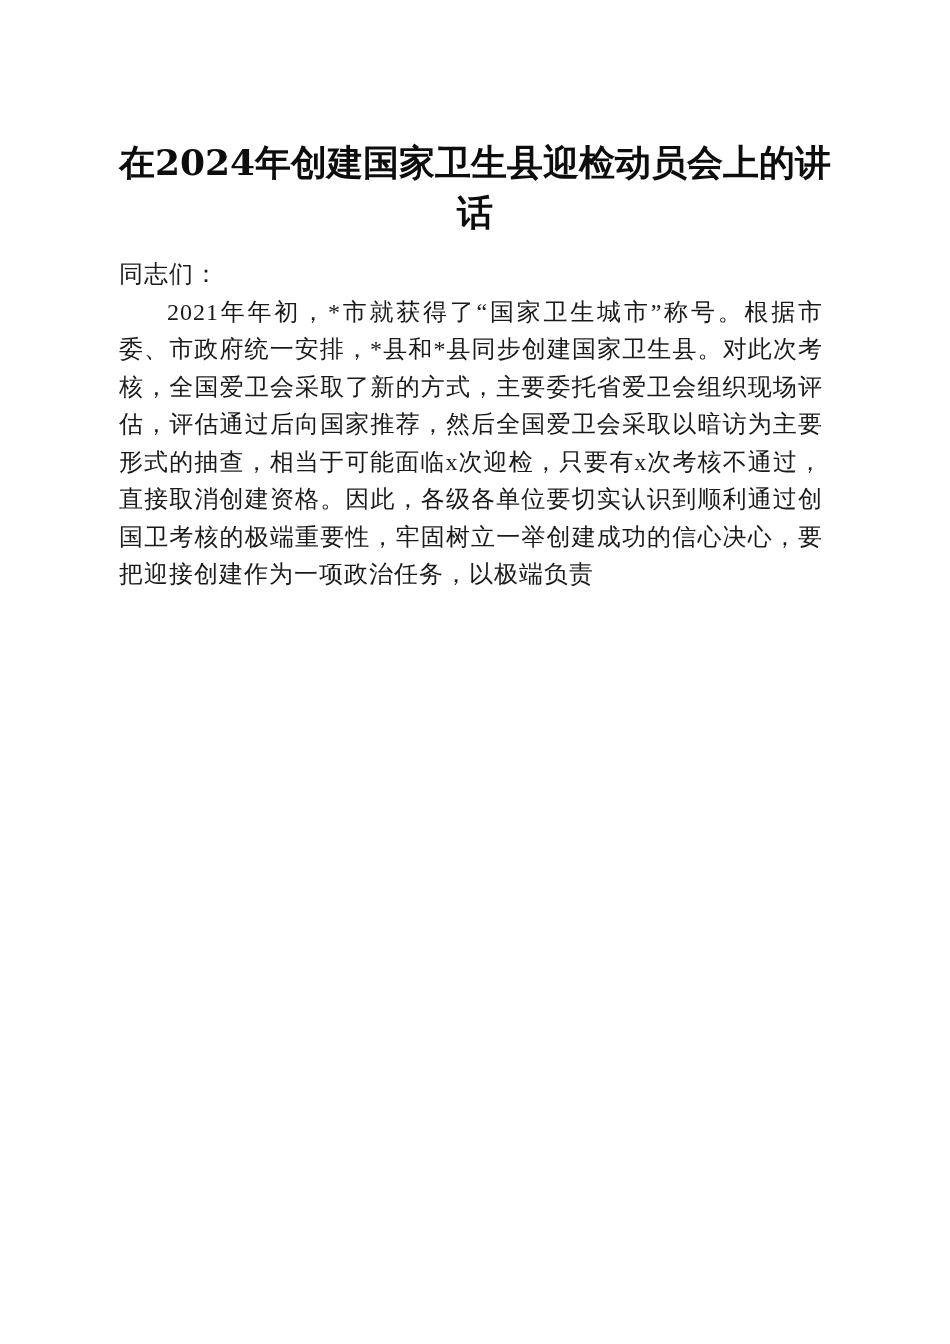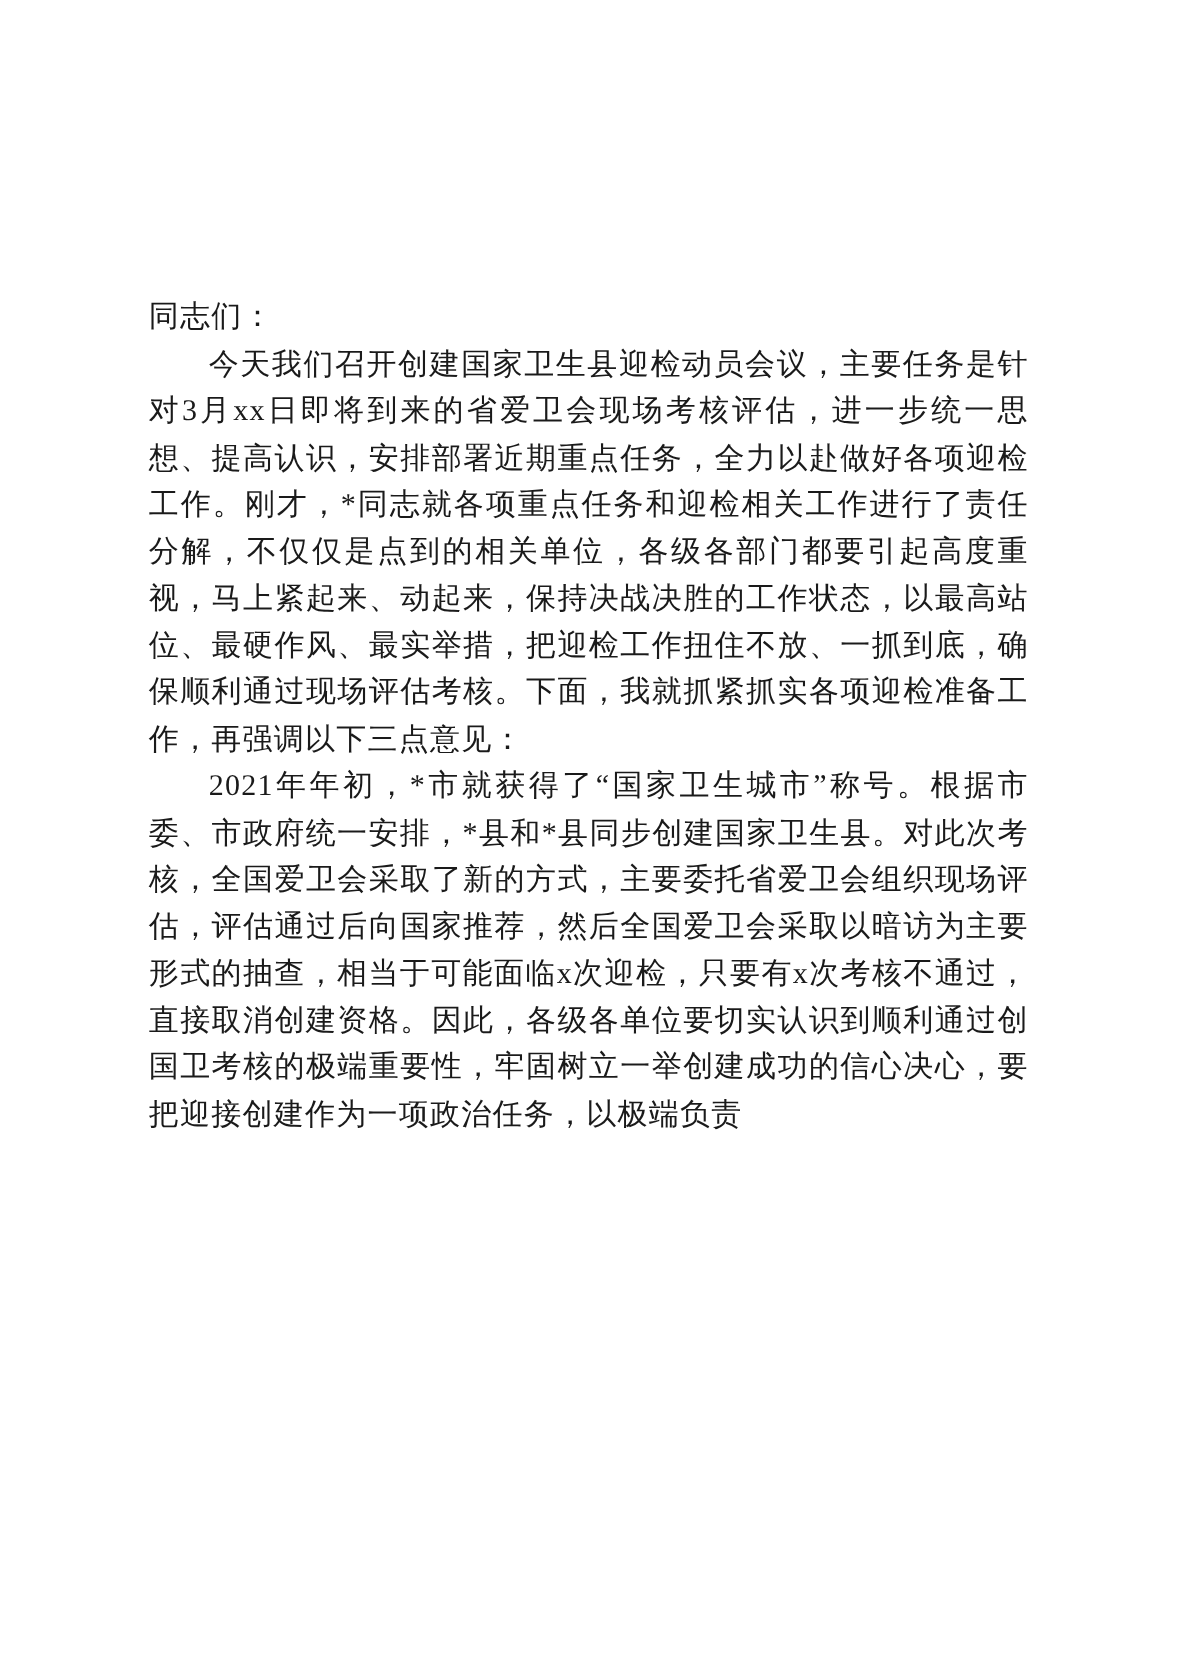--- a/index.html
+++ b/index.html
@@ -31,21 +31,21 @@
       font-family: "DejaVu Serif", "Liberation Serif", serif;
       font-weight: bold;
       font-size: 36px;
       line-height: 50px;
       letter-spacing: 0px;
       color: #0d0d0d;
     }
     .body-text {
       position: absolute;
       left: 119px;
-      top: 236px;
+      top: 256px;
       width: 704px;
       font-family: "Liberation Serif", "DejaVu Serif", serif;
       font-size: 24px;
       line-height: 37.5px;
       color: #1a1a1a;
       text-align: justify;
       text-justify: inter-character;
       letter-spacing: 1px;
     }
     .body-text p {
@@ -61,19 +61,19 @@
     .heading {
       font-family: "DejaVu Sans", "Liberation Sans", sans-serif;
       font-weight: bold;
       letter-spacing: 0px;
     }
   </style>
 </head>
 <body>
 
 <div class="page">
+  <div class="title">在2024年创建国家卫生县迎检动员会上的讲话</div>
 
   <div class="body-text">
     <p class="salutation">同志们：</p>
-    <p class="indent">今天我们召开创建国家卫生县迎检动员会议，主要任务是针对3月xx日即将到来的省爱卫会现场考核评估，进一步统一思想、提高认识，安排部署近期重点任务，全力以赴做好各项迎检工作。刚才，*同志就各项重点任务和迎检相关工作进行了责任分解，不仅仅是点到的相关单位，各级各部门都要引起高度重视，马上紧起来、动起来，保持决战决胜的工作状态，以最高站位、最硬作风、最实举措，把迎检工作扭住不放、一抓到底，确保顺利通过现场评估考核。下面，我就抓紧抓实各项迎检准备工作，再强调以下三点意见：</p>
     <p class="indent">2021年年初，*市就获得了“国家卫生城市”称号。根据市委、市政府统一安排，*县和*县同步创建国家卫生县。对此次考核，全国爱卫会采取了新的方式，主要委托省爱卫会组织现场评估，评估通过后向国家推荐，然后全国爱卫会采取以暗访为主要形式的抽查，相当于可能面临x次迎检，只要有x次考核不通过，直接取消创建资格。因此，各级各单位要切实认识到顺利通过创国卫考核的极端重要性，牢固树立一举创建成功的信心决心，要把迎接创建作为一项政治任务，以极端负责</p>
   </div>
 </div>
 
 </body></html>

